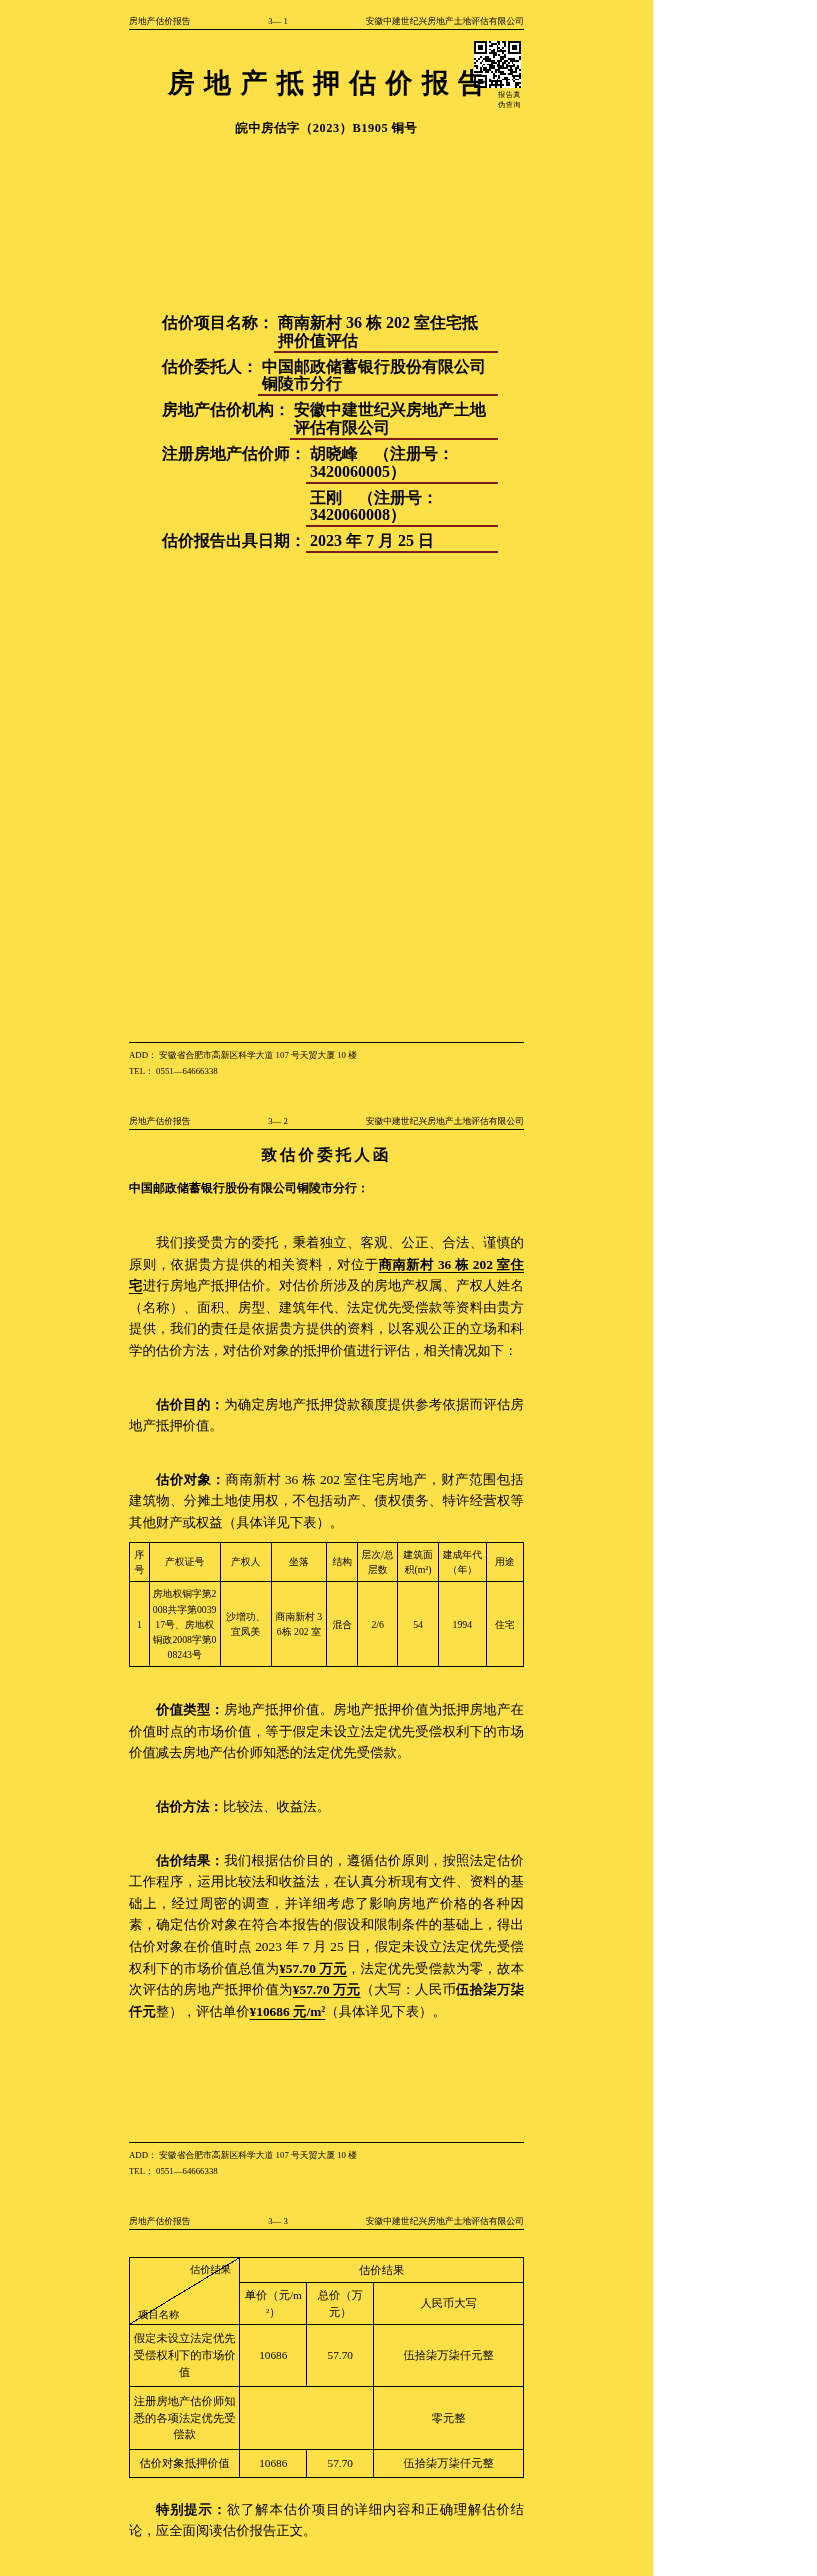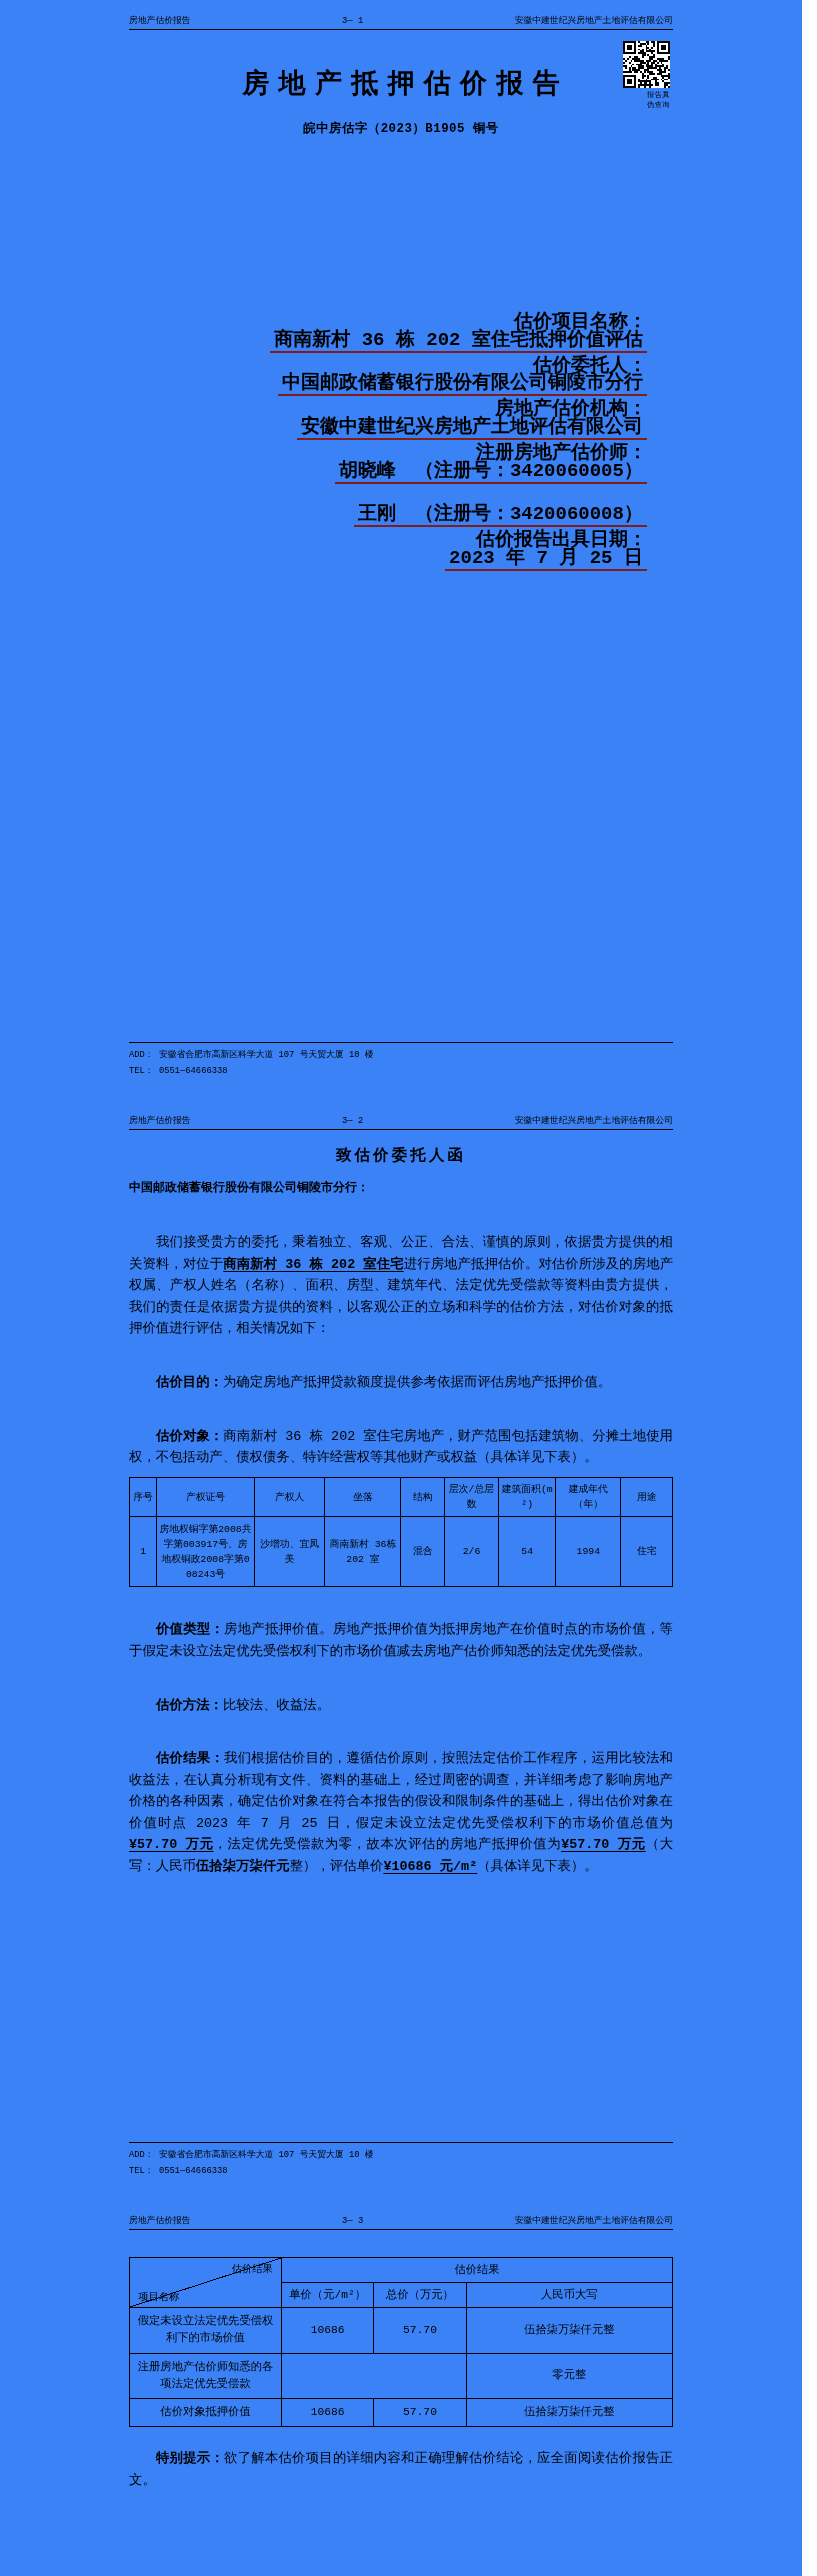--- a/index.html
+++ b/index.html
@@ -3,21 +3,21 @@
 <meta charset="utf-8">
 <style>
   * { margin:0; padding:0; box-sizing:border-box; }
   html, body { background:#ffffff; }
   body {
     width:818px;
     color:#000;
     font-family:"Liberation Serif","DejaVu Serif",serif;
   }
   .doc { width:818px; }
-  .page { position:relative; width:802px; height:1100px; background:#3b82f6; overflow:hidden;font-family:Liberation Mono, monospace; }
+  .page { position:relative; width:653px; height:1100px; background:#fde047; overflow:hidden; }
 
   
   .pg-header {
     position:absolute; top:15.5px; left:129px; right:129px;
     display:flex; justify-content:space-between; align-items:flex-end;
     padding-bottom:3.1px; border-bottom:1px solid #000;
     font-size:8.8px; line-height:1.2;
   }
   .pg-footer {
     position:absolute; bottom:20.6px; left:129px; right:129px;
@@ -32,21 +32,21 @@
   .title {
     position:absolute; top:65px; left:0; width:100%;
     text-align:center; font-size:27px; font-weight:bold;
     letter-spacing:9.3px; text-indent:9.3px;
   }
   .doc-no {
     position:absolute; top:120px; left:0; width:100%;
     text-align:center; font-size:12.4px; font-weight:bold; letter-spacing:0.5px;
   }
   .cover-fields { position:absolute; top:314px; left:162px; right:155px; }
-  .field { display:flex; align-items:flex-end; font-size:19px; font-weight:bold; line-height:17.5px; margin-bottom:5.2px;flex-direction:column; }
+  .field { display:flex; align-items:flex-start; font-size:16px; font-weight:bold; line-height:17.5px; margin-bottom:5.2px; }
   .flabel { white-space:nowrap; }
   .fvalue { flex:1; border-bottom:2px solid #7f1d1d; padding:0 4.1px 1.5px 4.1px; }
   .spacer { visibility:hidden; }
 
   
   .content2 { position:absolute; top:45px; left:129px; right:129px; }
   .letter-title { text-align:center; font-size:15.5px; font-weight:bold; letter-spacing:3.1px; margin-bottom:12.4px; }
   .salutation { font-size:12px; font-weight:bold; line-height:21.6px; margin-bottom:2.1px; }
   .body-p { font-size:13.4px; line-height:21.6px; text-align:justify; text-indent:27px;margin-top:32px; }
   .plabel { font-weight:bold; }

